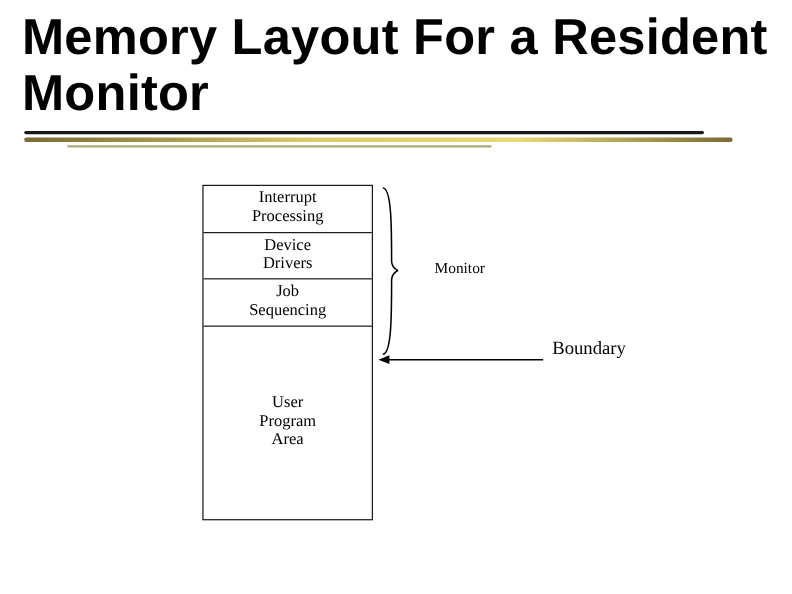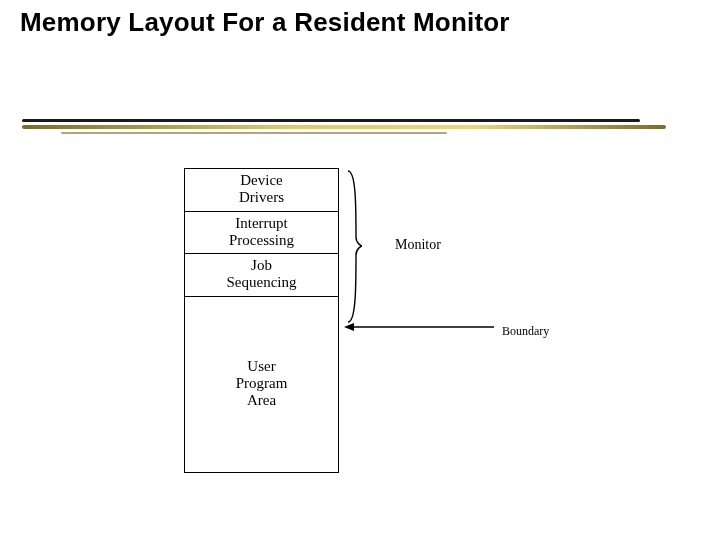--- a/index.html
+++ b/index.html
@@ -4,21 +4,21 @@
 <style>
   * { box-sizing: border-box; margin: 0; padding: 0; }
   html, body { width: 720px; height: 540px; background: #fff; font-family: "Times New Roman", Times, serif; }
   .slide { position: relative; width: 720px; height: 540px; }
   .title {
     position: absolute;
     left: 20px;
     top: 8px;
     font-family: Arial, Helvetica, sans-serif;
     font-weight: 700;
-    font-size: 26px;
+    font-size: 46px;
     line-height: 1.1;
     color: #000;
     letter-spacing: 0.2px;
   }
   .underline-stack {
     position: absolute;
     left: 22px;
     top: 119px;
     width: 644px;
   }
@@ -67,43 +67,43 @@
   .arrow {
     position: absolute;
     left: 344px;
     top: 322px;
     width: 150px;
     height: 10px;
   }
   .label-boundary {
     position: absolute;
     left: 502px;
-    top: 324px;
-    font-size: 12px;
+    top: 307px;
+    font-size: 17px;
   }
 </style>
 </head>
 <body>
 
 <div class="slide">
 
   <div class="title">Memory Layout For a
 Resident Monitor</div>
 
   <div class="underline-stack">
     <div class="ul ul1"></div>
     <div class="ul ul2"></div>
     <div class="ul ul3"></div>
   </div>
 
   <div class="memcol">
+    <div class="cell">Interrupt
+Processing</div>
     <div class="cell">Device
 Drivers</div>
-    <div class="cell">Interrupt
-Processing</div>
     <div class="cell">Job
 Sequencing</div>
     <div class="cell userarea">
       <span>User
 Program
 Area</span>
     </div>
   </div>
 
   <svg class="brace" viewBox="0 0 18 155" preserveAspectRatio="none">

